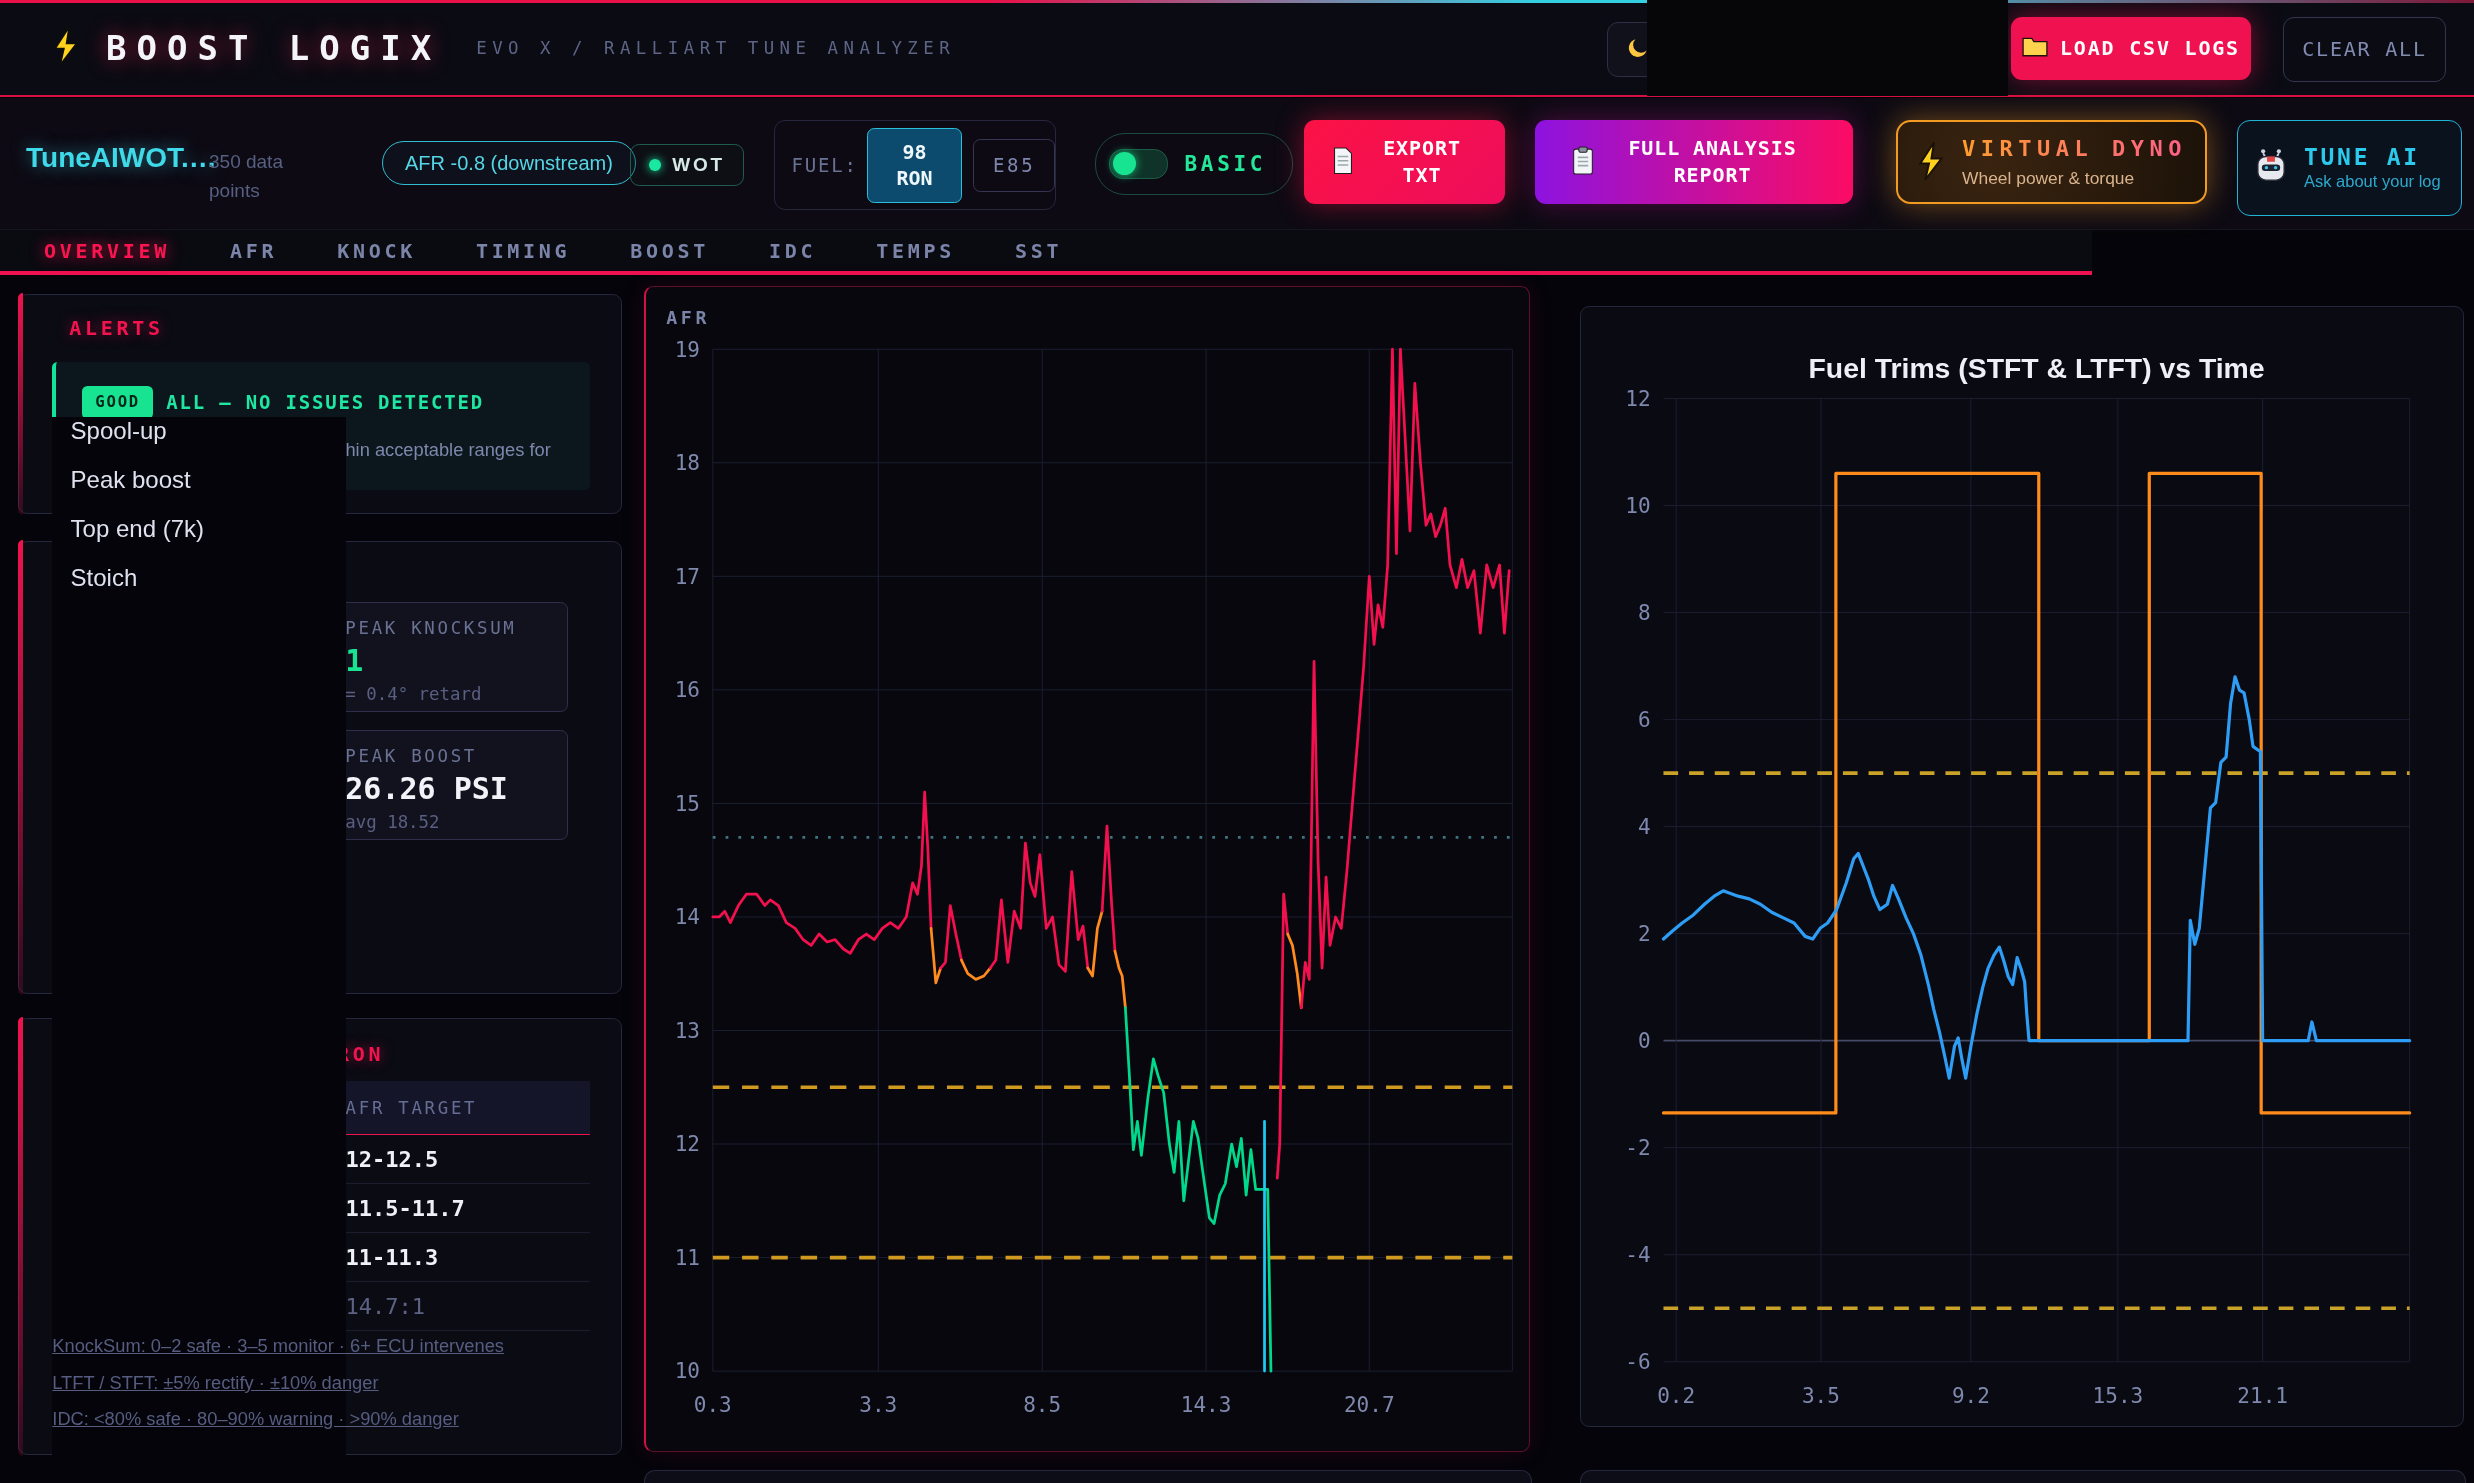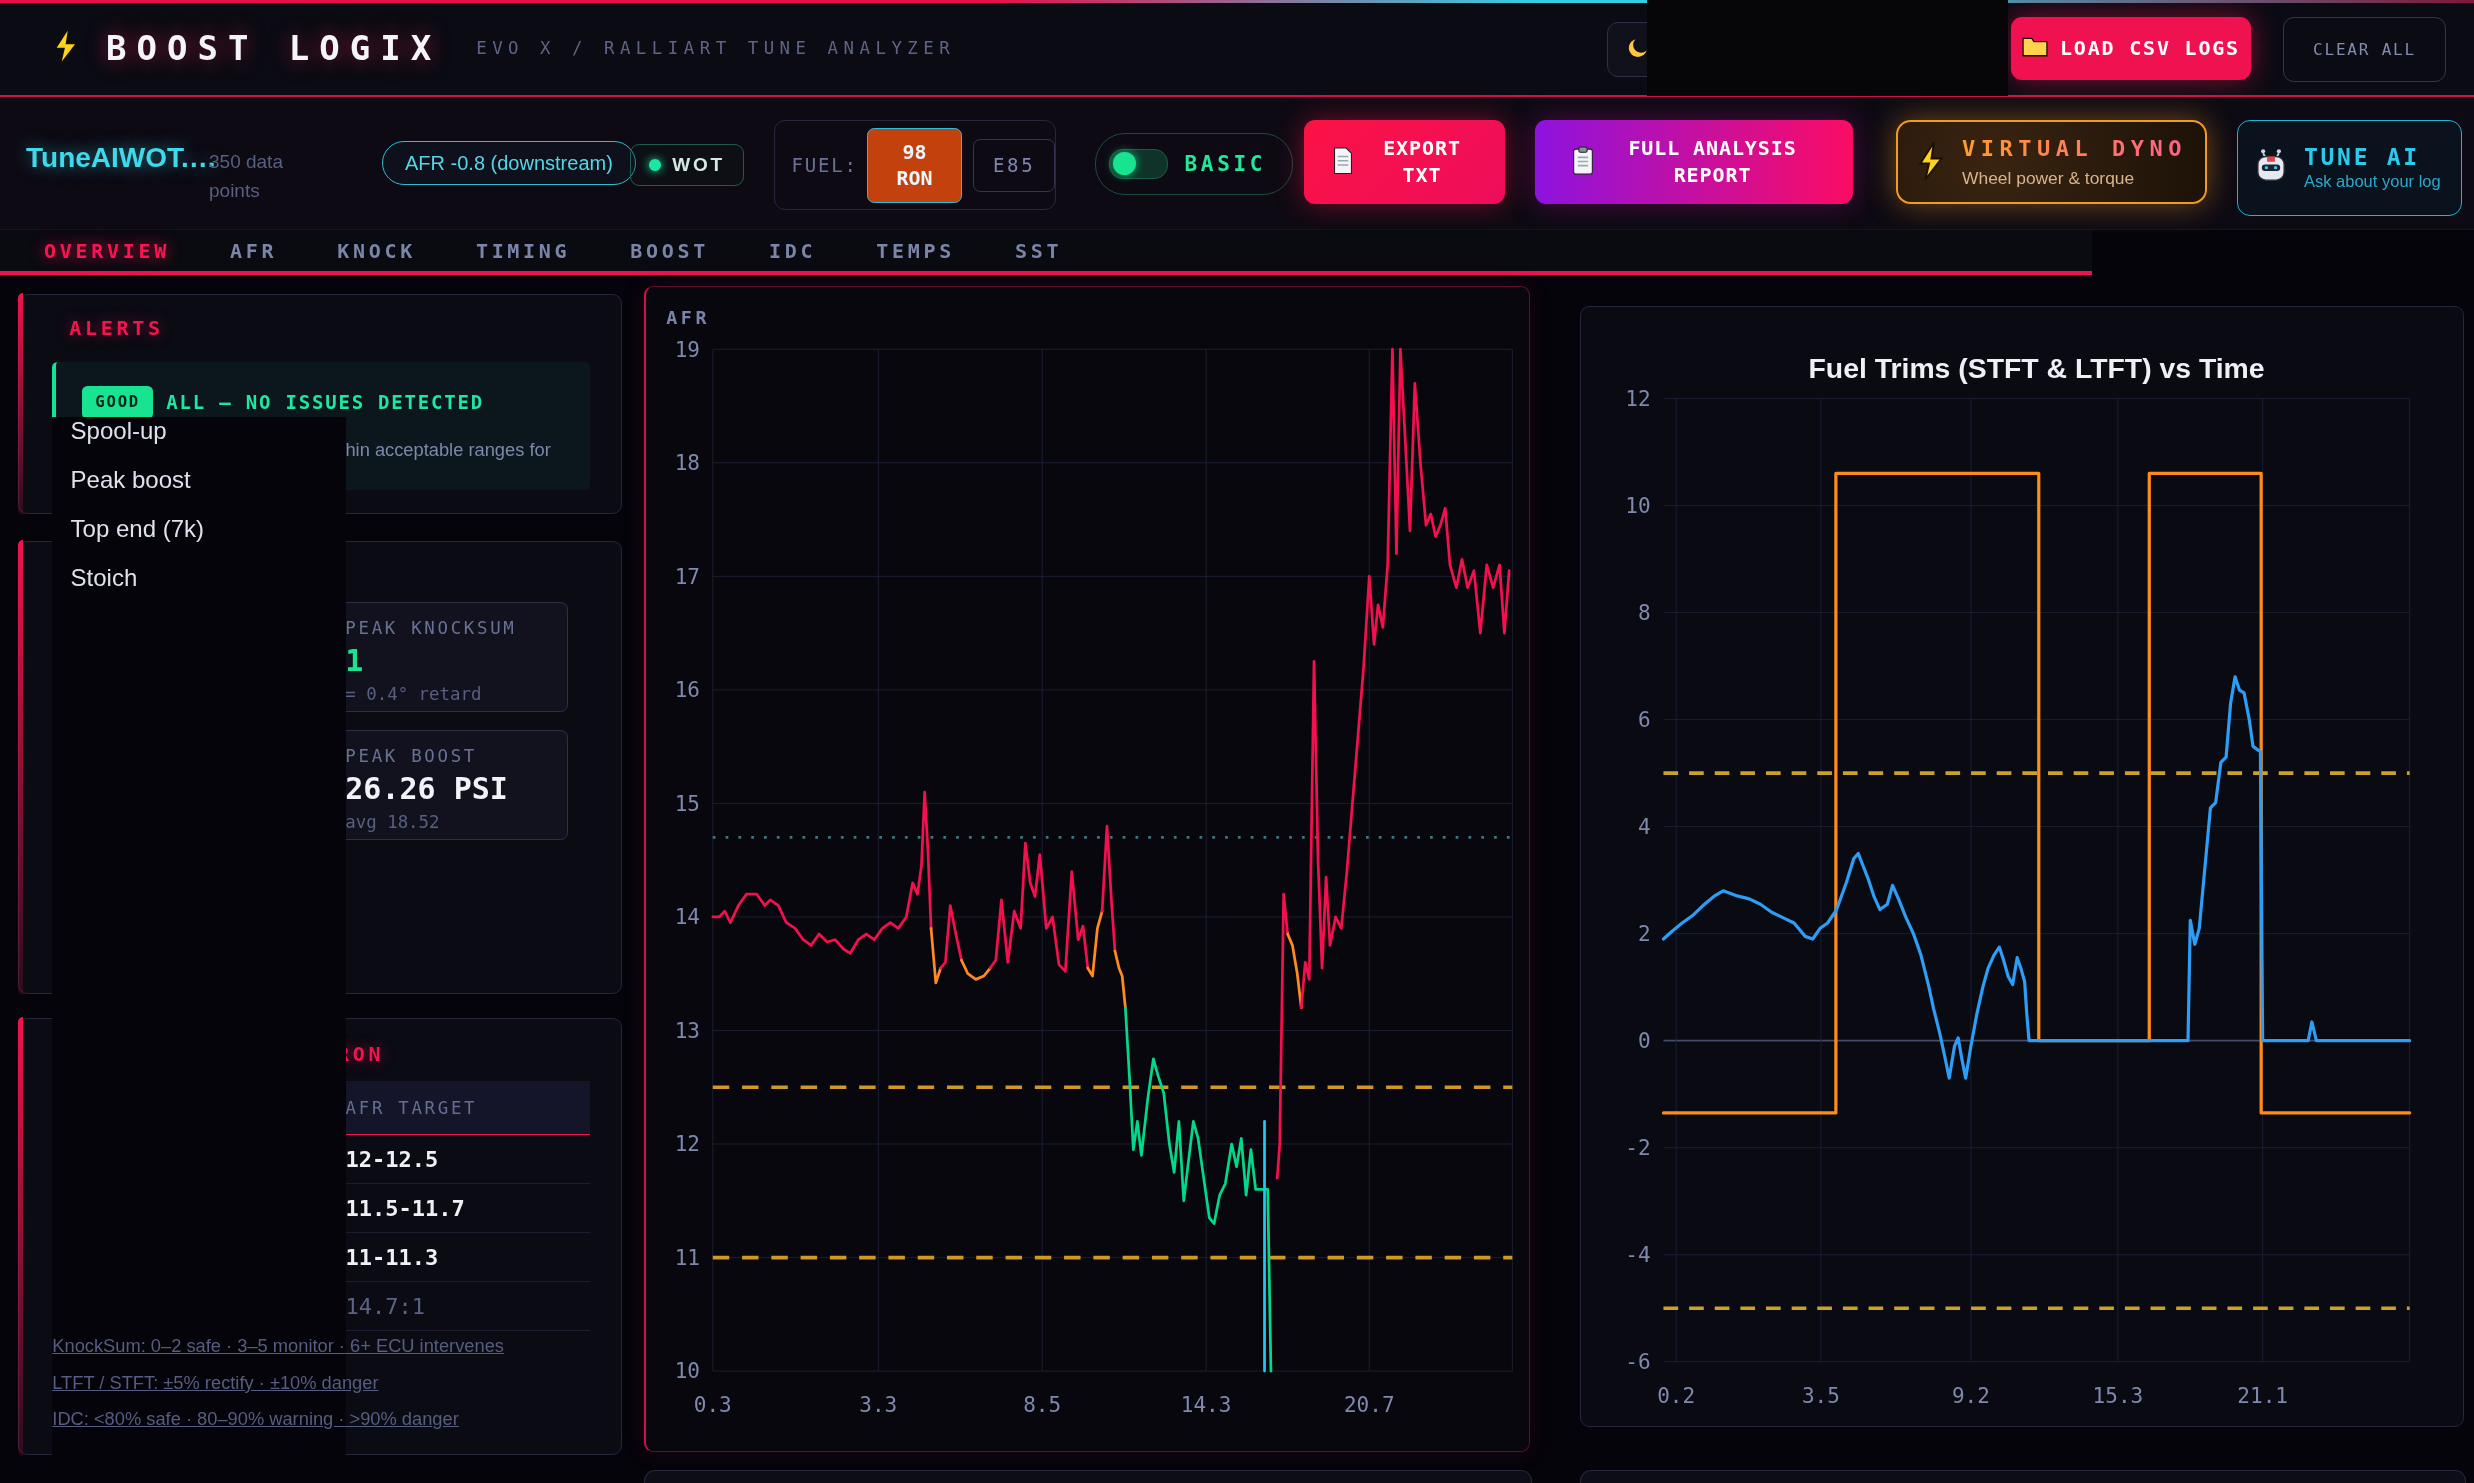--- a/index.html
+++ b/index.html
@@ -17,38 +17,38 @@
   .logo-sub{font-family:"DejaVu Sans Mono",monospace;font-size:17.4px;letter-spacing:5.5px;color:#5d6485;margin-left:11px;}
   .theme-btn{position:absolute;left:1607px;top:22px;width:59px;height:53px;border-radius:11px;
        border:1.4px solid #2e2e44;background:#11111b;display:flex;align-items:center;justify-content:center;z-index:1;}
   .dropdown-overlay{position:absolute;left:1647px;top:0;width:361px;height:96px;background:#060609;z-index:2;}
   .loadcsv-btn{position:absolute;left:2011px;top:16.5px;width:240px;height:63px;border-radius:11px;
        background:#ef1150;box-shadow:0 0 29px rgba(239,17,80,.5);display:flex;align-items:center;
        justify-content:center;gap:12px;}
   .loadcsv-btn span{font-family:"DejaVu Sans Mono",monospace;font-size:20px;font-weight:800;letter-spacing:1.8px;color:#fff;}
   .clearall-btn{position:absolute;left:2283px;top:16.5px;width:161px;height:63px;border-radius:11px;
        border:1.8px solid #34344e;background:transparent;display:flex;align-items:center;justify-content:center;}
-  .clearall-btn span{font-family:"DejaVu Sans Mono",monospace;font-size:16px;letter-spacing:1.8px;color:#828bb0;}
+  .clearall-btn span{font-family:"DejaVu Sans Mono",monospace;font-size:20px;letter-spacing:1.8px;color:#828bb0;}
 
   
   .controls{position:absolute;left:0;top:98px;width:2475px;height:131px;background:#0d0a13;
        border-bottom:0.9px solid #15151f;padding-left:22px;}
   .file-name{position:absolute;left:26px;top:44px;font-size:28px;font-weight:bold;color:#3fd9ea;
        text-shadow:0 0 16.5px rgba(63,217,234,.55);}
   .data-points{position:absolute;left:209px;top:33px;width:110px;font-size:19px;line-height:1.55;color:#575f82;margin-top:16px;}
   .afr-chip{position:absolute;left:382px;top:43px;height:42px;border:1.8px solid #2fbdd3;border-radius:24px;
        padding:0 22px;display:flex;align-items:center;font-size:20px;color:#54d6e6;background:rgba(20,40,50,.25);}
   .wot-chip{position:absolute;left:630px;top:46px;height:40px;border:1.4px solid #1e5c50;border-radius:9.2px;
        padding:0 18.3px;display:flex;align-items:center;gap:11px;background:rgba(12,30,28,.3);}
   .wot-dot{width:12px;height:12px;border-radius:50%;background:#1ae8a0;box-shadow:0 0 9.2px #1ae8a0;}
   .wot-chip span{font-size:19px;font-weight:bold;letter-spacing:2.7px;color:#d6e9e4;}
   .fuel-group{position:absolute;left:774px;top:22px;width:280px;height:88px;border:1.4px solid #26263c;
        border-radius:11px;display:flex;align-items:center;}
   .fuel-label{font-size:19px;letter-spacing:1.8px;color:#6a7293;margin-left:16.5px;font-family:"DejaVu Sans Mono",monospace;}
-  .fuel-98{width:103px;height:73px;margin-left:9.2px;border:1.8px solid #29bfdd;border-radius:7.3px;background:#c2410c;
+  .fuel-98{width:103px;height:73px;margin-left:9.2px;border:1.8px solid #29bfdd;border-radius:7.3px;background:#0c4a6e;
        color:#eef7fb;font-family:"DejaVu Sans Mono",monospace;font-size:20px;font-weight:bold;line-height:1.3;
        display:flex;align-items:center;justify-content:center;text-align:center;width:103px;}
   .fuel-98 div{width:59px;}
   .fuel-e85{width:88px;height:51px;margin-left:11px;border:1.4px solid #363654;border-radius:7.3px;
        color:#7e86ad;font-family:"DejaVu Sans Mono",monospace;font-size:19px;letter-spacing:2.7px;
        display:flex;align-items:center;justify-content:center;background:transparent;}
   .basic-pill{position:absolute;left:1095px;top:35px;height:60px;border:1.4px solid #1d4a3e;border-radius:30px;
        display:flex;align-items:center;gap:16.5px;padding:0 26px 0 13px;}
   .toggle-track{position:relative;width:57px;height:27.5px;border-radius:13.7px;background:#0f3328;border:0.9px solid #1c5c46;}
   .toggle-knob{position:absolute;left:2.7px;top:1.8px;width:23px;height:23px;border-radius:50%;background:#17e391;

